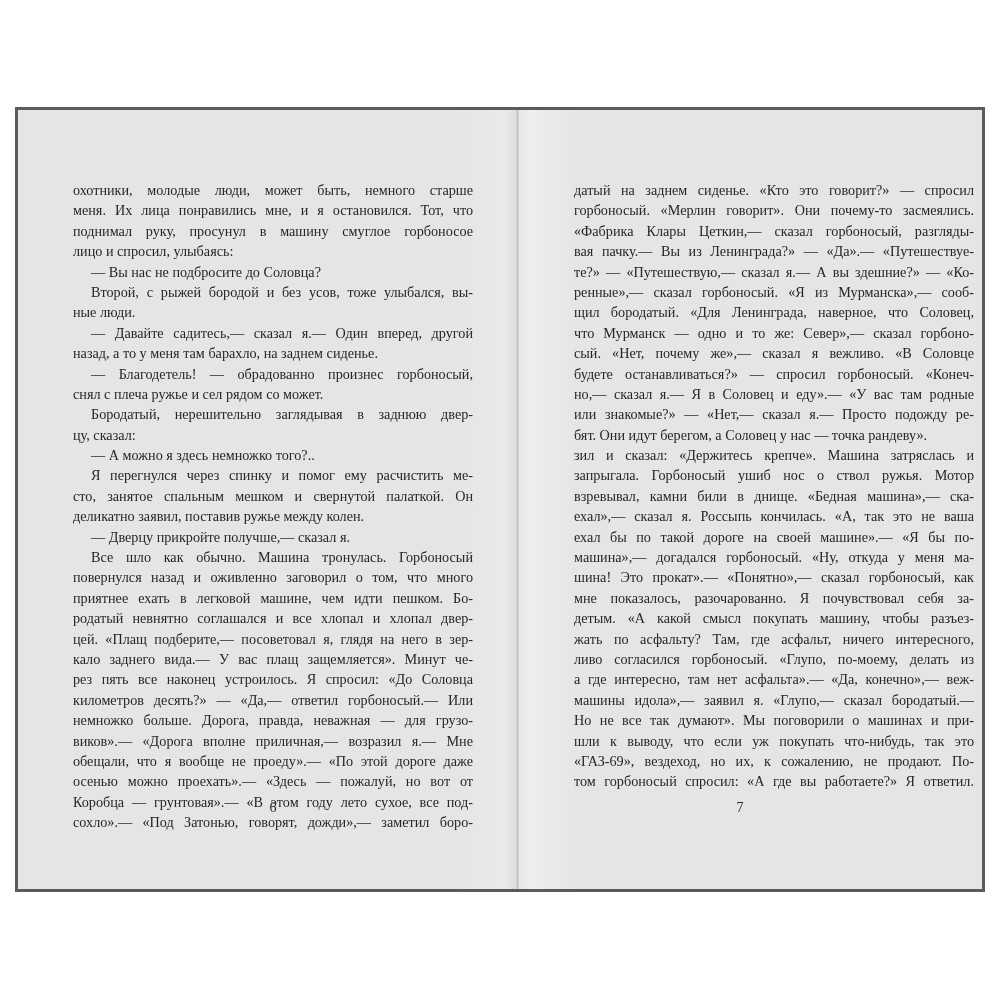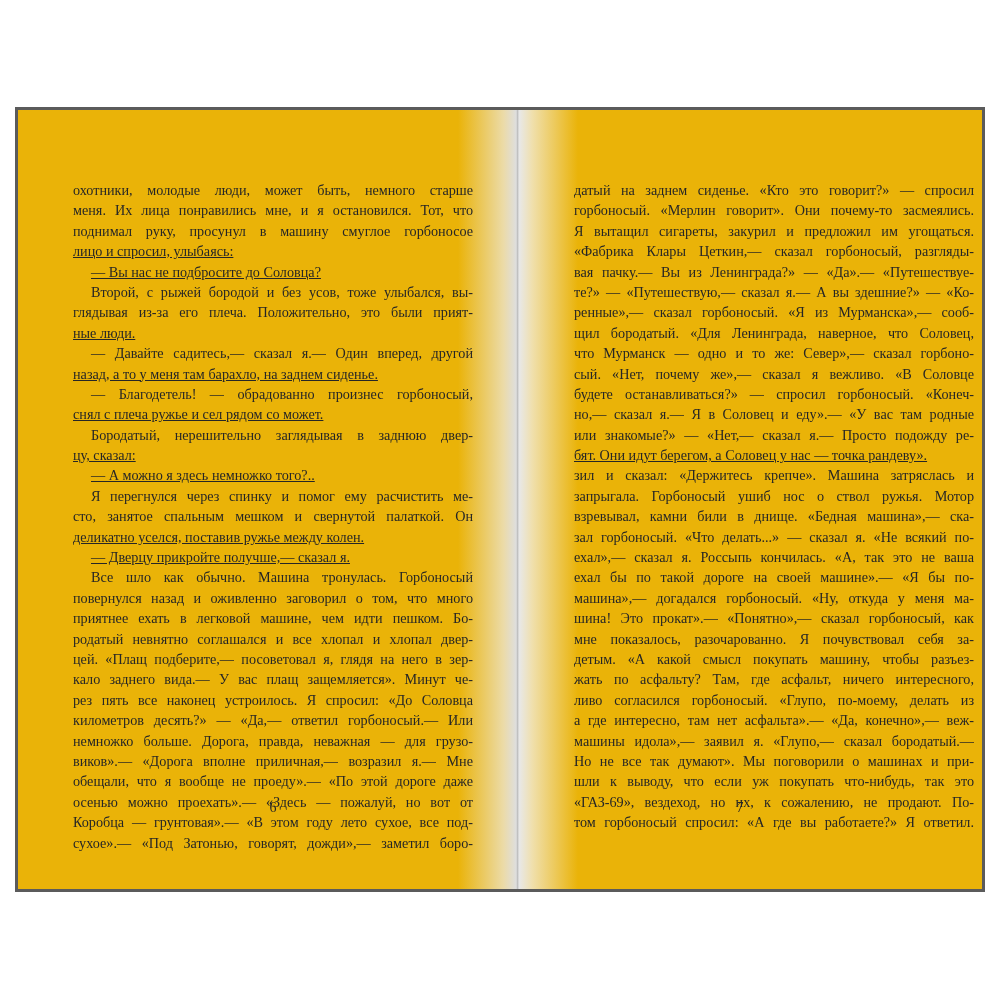--- a/index.html
+++ b/index.html
@@ -1,40 +1,40 @@
 <!DOCTYPE html>
 <html><head>
 <meta charset="utf-8">
 <style>
   html, body { margin:0; padding:0; background:#ffffff; }
   body { width:1000px; height:1000px; position:relative; overflow:hidden; }
   .frame {
     position:absolute; left:15px; top:107px; width:964px; height:779px;
-    border:3px solid #5b5b5b; background:#eab308;
+    border:3px solid #5b5b5b; background:#e5e5e5;
   }
   .spine-shade {
     position:absolute; top:0; bottom:0; left:440px; width:120px;
     background: linear-gradient(to right,
       rgba(255,255,255,0) 0%,
       rgba(236,236,236,0.7) 38%,
       rgba(222,222,222,1) 48.5%,
       rgba(190,190,190,1) 49.5%,
       rgba(232,232,232,1) 51%,
       rgba(242,242,242,0.7) 62%,
       rgba(255,255,255,0) 100%);
   }
   .page {
     position:absolute; top:70px; width:400px;
     font-family:"Liberation Serif","DejaVu Serif",serif;
     font-size:14.2px; line-height:20.4px; color:#262626;
   }
   .page.left { left:55px; }
   .page.right { left:556px; }
   .line { display:block; white-space:nowrap; text-align:justify; text-align-last:justify; height:20.4px; }
-  .line.last { text-align-last:left;text-decoration:underline; }
+  .line.last { text-align-last:left; }
   .line.indent { padding-left:18px; }
   .pnum {
     position:absolute; top:690px; width:30px; text-align:center;
     font-family:"Liberation Serif","DejaVu Serif",serif; font-size:14px; color:#262626;
   }
   .pnum.left { left:240px; }
   .pnum.right { left:707px; }
 </style>
 </head>
 <body>
@@ -42,69 +42,66 @@
 <div class="frame">
   <div class="spine-shade"></div>
 
   <div class="page left" id="left-text">
       <span class="line">охотники, молодые люди, может быть, немного старше</span>
       <span class="line">меня. Их лица понравились мне, и я остановился. Тот, что</span>
       <span class="line">поднимал руку, просунул в машину смуглое горбоносое</span>
       <span class="line last">лицо и спросил, улыбаясь:</span>
       <span class="line indent last">— Вы нас не подбросите до Соловца?</span>
       <span class="line indent">Второй, с рыжей бородой и без усов, тоже улыбался, вы-</span>
-      <span class="line">глядывая из-за его плеча. Положительно, это были прият-</span>
       <span class="line last">ные люди.</span>
       <span class="line indent">— Давайте садитесь,— сказал я.— Один вперед, другой</span>
       <span class="line last">назад, а то у меня там барахло, на заднем сиденье.</span>
       <span class="line indent">— Благодетель! — обрадованно произнес горбоносый,</span>
       <span class="line last">снял с плеча ружье и сел рядом со может.</span>
       <span class="line indent">Бородатый, нерешительно заглядывая в заднюю двер-</span>
       <span class="line last">цу, сказал:</span>
       <span class="line indent last">— А можно я здесь немножко того?..</span>
       <span class="line indent">Я перегнулся через спинку и помог ему расчистить ме-</span>
       <span class="line">сто, занятое спальным мешком и свернутой палаткой. Он</span>
-      <span class="line last">деликатно уселся, поставив ружье между колен.</span>
+      <span class="line last">деликатно заявил, поставив ружье между колен.</span>
       <span class="line indent last">— Дверцу прикройте получше,— сказал я.</span>
       <span class="line indent">Все шло как обычно. Машина тронулась. Горбоносый</span>
       <span class="line">повернулся назад и оживленно заговорил о том, что много</span>
       <span class="line">приятнее ехать в легковой машине, чем идти пешком. Бо-</span>
       <span class="line">родатый невнятно соглашался и все хлопал и хлопал двер-</span>
       <span class="line">цей. «Плащ подберите,— посоветовал я, глядя на него в зер-</span>
       <span class="line">кало заднего вида.— У вас плащ защемляется». Минут че-</span>
       <span class="line">рез пять все наконец устроилось. Я спросил: «До Соловца</span>
       <span class="line">километров десять?» — «Да,— ответил горбоносый.— Или</span>
       <span class="line">немножко больше. Дорога, правда, неважная — для грузо-</span>
       <span class="line">виков».— «Дорога вполне приличная,— возразил я.— Мне</span>
       <span class="line">обещали, что я вообще не проеду».— «По этой дороге даже</span>
       <span class="line">осенью можно проехать».— «Здесь — пожалуй, но вот от</span>
       <span class="line">Коробца — грунтовая».— «В этом году лето сухое, все под-</span>
-      <span class="line">сухое».— «Под Затонью, говорят, дожди»,— заметил боро-</span>
+      <span class="line">сохло».— «Под Затонью, говорят, дожди»,— заметил боро-</span>
     </div>
   <div class="pnum left">6</div>
 
   <div class="page right" id="right-text">
       <span class="line">датый на заднем сиденье. «Кто это говорит?» — спросил</span>
       <span class="line">горбоносый. «Мерлин говорит». Они почему-то засмеялись.</span>
-      <span class="line">Я вытащил сигареты, закурил и предложил им угощаться.</span>
       <span class="line">«Фабрика Клары Цеткин,— сказал горбоносый, разгляды-</span>
       <span class="line">вая пачку.— Вы из Ленинграда?» — «Да».— «Путешествуе-</span>
       <span class="line">те?» — «Путешествую,— сказал я.— А вы здешние?» — «Ко-</span>
       <span class="line">ренные»,— сказал горбоносый. «Я из Мурманска»,— сооб-</span>
       <span class="line">щил бородатый. «Для Ленинграда, наверное, что Соловец,</span>
       <span class="line">что Мурманск — одно и то же: Север»,— сказал горбоно-</span>
       <span class="line">сый. «Нет, почему же»,— сказал я вежливо. «В Соловце</span>
       <span class="line">будете останавливаться?» — спросил горбоносый. «Конеч-</span>
       <span class="line">но,— сказал я.— Я в Соловец и еду».— «У вас там родные</span>
       <span class="line">или знакомые?» — «Нет,— сказал я.— Просто подожду ре-</span>
       <span class="line last">бят. Они идут берегом, а Соловец у нас — точка рандеву».</span>
       <span class="line">зил и сказал: «Держитесь крепче». Машина затряслась и</span>
       <span class="line">запрыгала. Горбоносый ушиб нос о ствол ружья. Мотор</span>
       <span class="line">взревывал, камни били в днище. «Бедная машина»,— ска-</span>
-      <span class="line">зал горбоносый. «Что делать...» — сказал я. «Не всякий по-</span>
       <span class="line">ехал»,— сказал я. Россыпь кончилась. «А, так это не ваша</span>
       <span class="line">ехал бы по такой дороге на своей машине».— «Я бы по-</span>
       <span class="line">машина»,— догадался горбоносый. «Ну, откуда у меня ма-</span>
       <span class="line">шина! Это прокат».— «Понятно»,— сказал горбоносый, как</span>
       <span class="line">мне показалось, разочарованно. Я почувствовал себя за-</span>
       <span class="line">детым. «А какой смысл покупать машину, чтобы разъез-</span>
       <span class="line">жать по асфальту? Там, где асфальт, ничего интересного,</span>
       <span class="line">ливо согласился горбоносый. «Глупо, по-моему, делать из</span>
       <span class="line">а где интересно, там нет асфальта».— «Да, конечно»,— веж-</span>
       <span class="line">машины идола»,— заявил я. «Глупо,— сказал бородатый.—</span>

